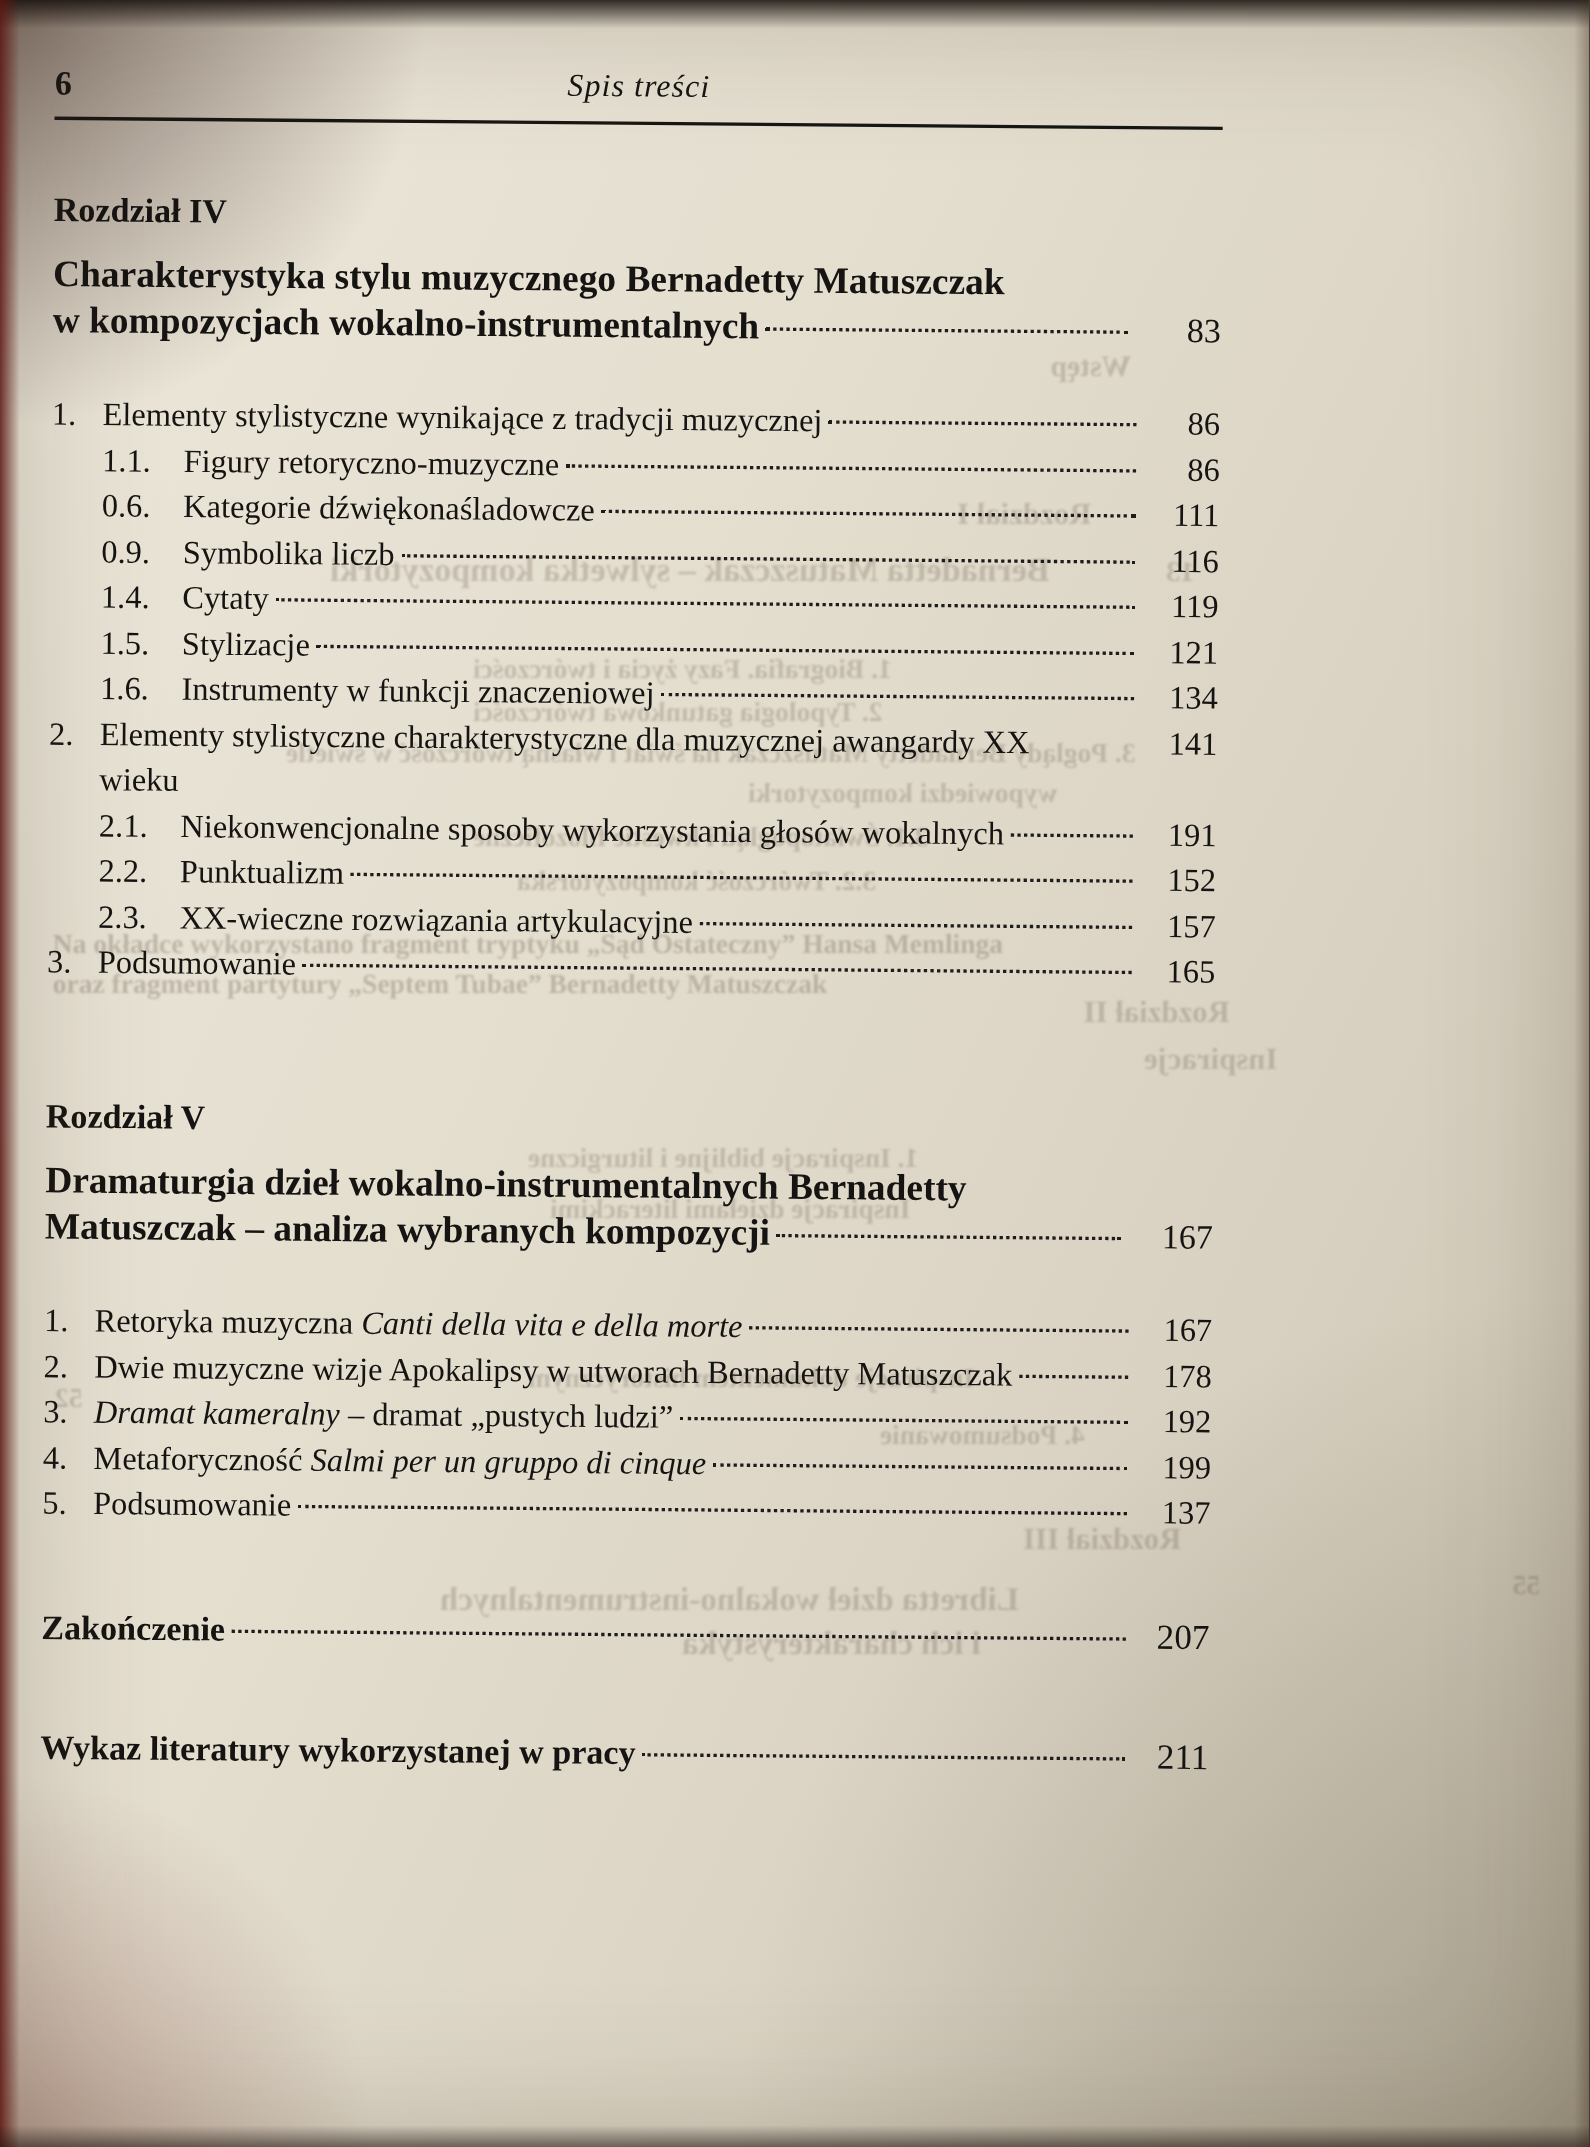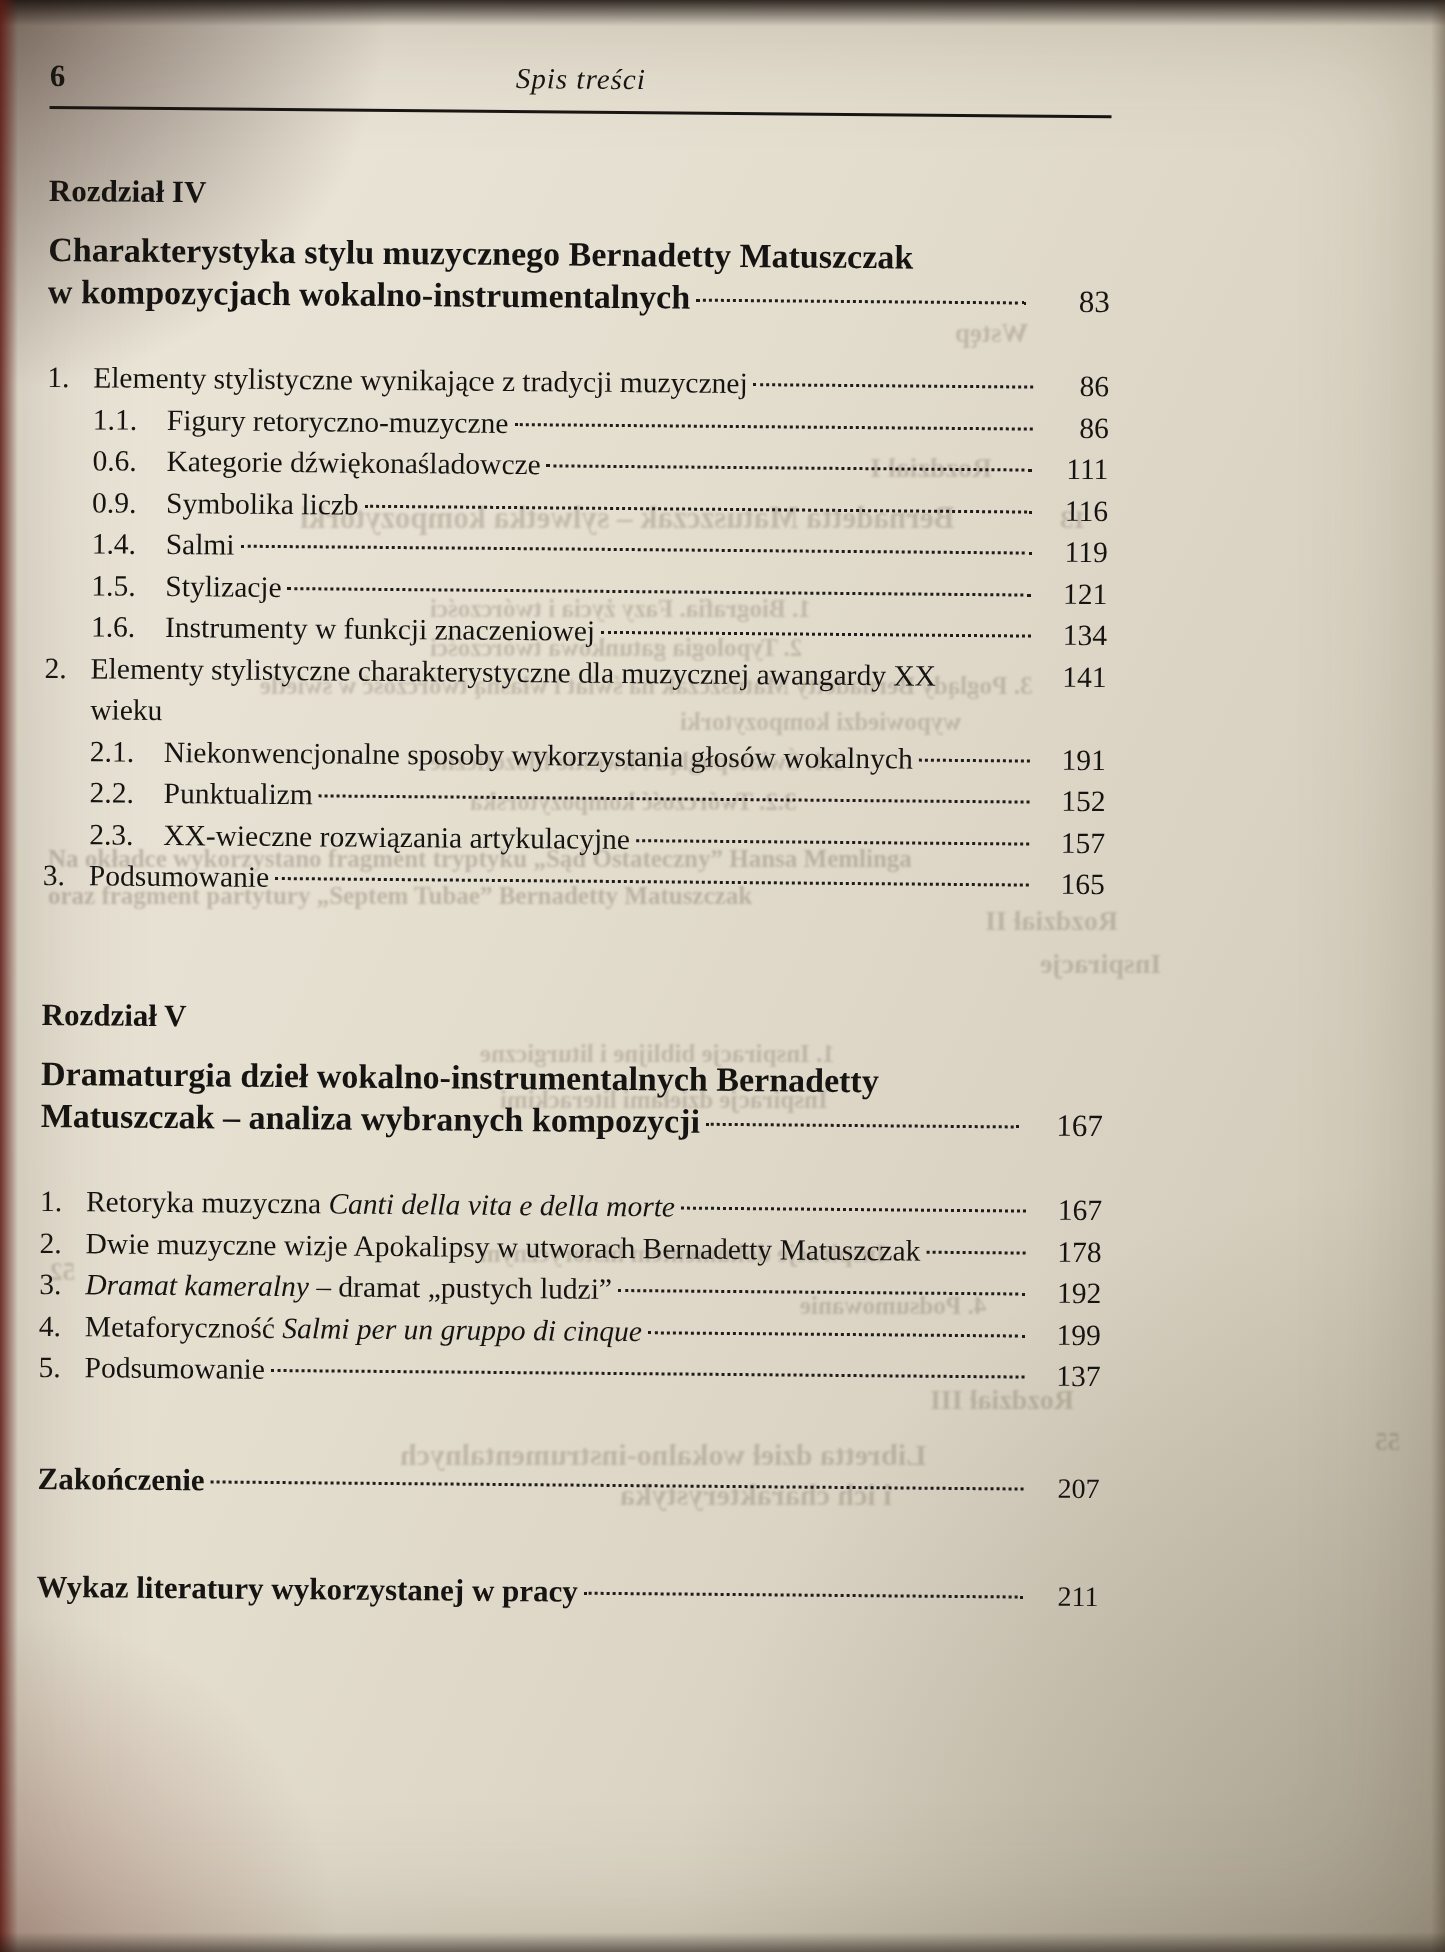--- a/index.html
+++ b/index.html
@@ -53,21 +53,21 @@
   .entry .title{flex:none;max-width:860px;}
   .leader{flex:1;min-width:14px;border-bottom:3px dotted #1e1c1a;
     transform:translateY(-7px);margin:0 10px 0 6px;}
   .hidden-leader{border-bottom:none;}
   .pagenum{flex:none;width:66px;text-align:right;}
   .it{font-style:italic;}
 
   .footer-entry{display:flex;align-items:baseline;font-size:31px;font-weight:700;margin-top:72px;}
   .footer-entry .title{flex:none;}
   .footer-entry .leader{border-bottom:3px dotted #1e1c1a;}
-  .footer-entry .pagenum{font-weight:400;font-size:28px;}
+  .footer-entry .pagenum{font-weight:400;font-size:32px;}
 
   .bleed-layer{position:absolute;inset:0;pointer-events:none;}
   .bleed{position:absolute;white-space:nowrap;font-weight:600;
     color:rgba(78,60,46,.22);filter:blur(1.1px);
     transform:scaleX(-1);font-family:"Liberation Serif","DejaVu Serif",serif;}
   .bleed.nomirror{transform:none;color:rgba(78,60,46,.26);}
 </style>
 </head>
 <body>
 
@@ -136,21 +136,21 @@
               <span class="pagenum">111</span>
             </div>
             <div class="entry lvl1">
               <span class="num">0.9.</span>
               <span class="title"><span>Symbolika liczb</span></span>
               <span class="leader"></span>
               <span class="pagenum">116</span>
             </div>
             <div class="entry lvl1">
               <span class="num">1.4.</span>
-              <span class="title"><span>Salmi</span></span>
+              <span class="title"><span>Cytaty</span></span>
               <span class="leader"></span>
               <span class="pagenum">119</span>
             </div>
             <div class="entry lvl1">
               <span class="num">1.5.</span>
               <span class="title"><span>Stylizacje</span></span>
               <span class="leader"></span>
               <span class="pagenum">121</span>
             </div>
             <div class="entry lvl1">

